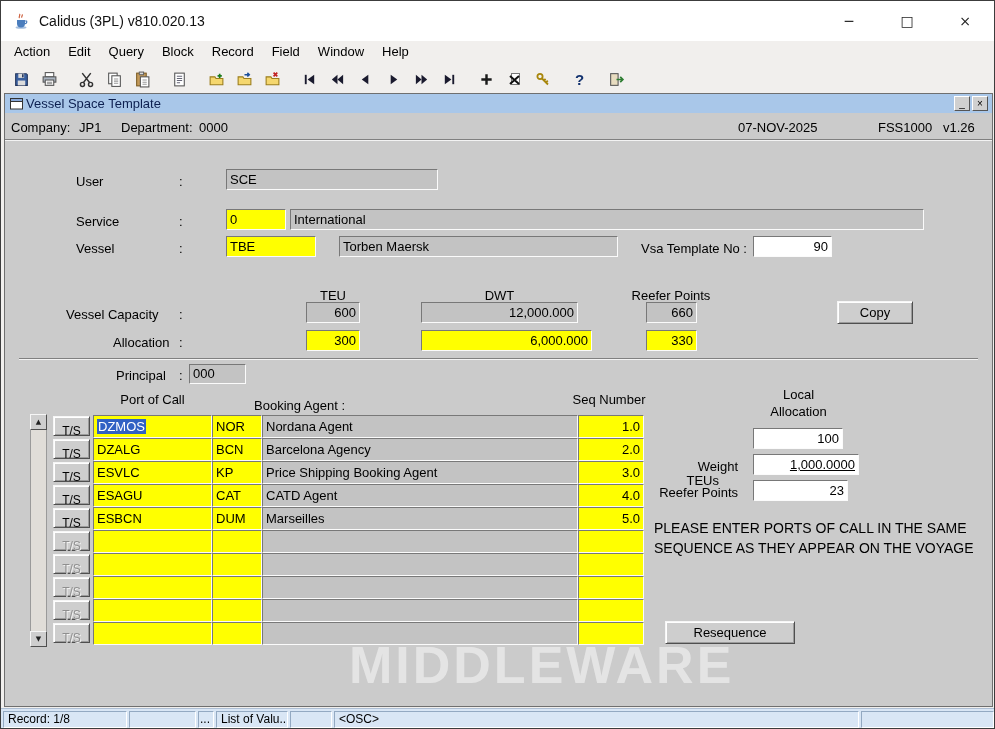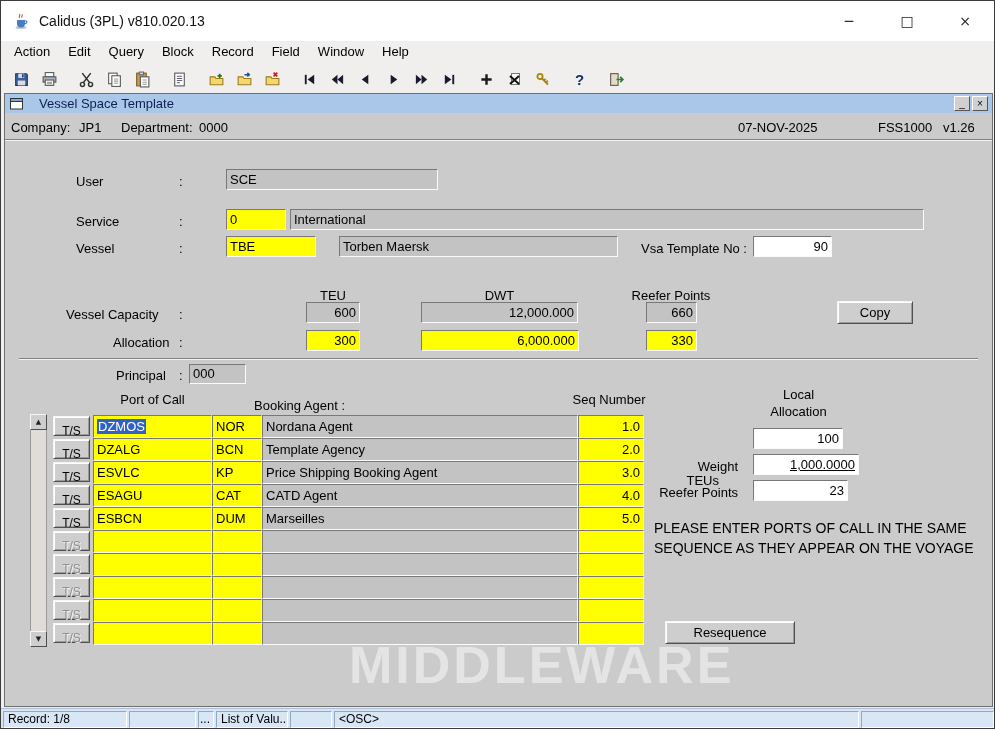--- a/index.html
+++ b/index.html
@@ -19,21 +19,21 @@
 
   
   .toolbar { position:absolute; left:0; top:64px; width:100%; height:28px; background:#f1efed; display:flex; align-items:center; padding-left:8px; }
   .tbtn { width:25px; height:24px; border:none; background:transparent; display:flex; align-items:center; justify-content:center; margin-right:3px; }
   .tgap { width:9px; }
   .qmark { font-weight:bold; font-size:15px; color:#12316e; }
 
   
   .childwin-bg { position:absolute; left:3px; top:92px; width:989px; height:614px; background:#cbcbcb; border:1px solid #6f6f6f; }
   .childbar { position:absolute; left:4px; top:93px; width:987px; height:19px; background:#a9c7e9; display:flex; align-items:center; }
-  .childbar .ctitle { margin-left:16px; font-size:13px; color:#0d2050; }
+  .childbar .ctitle { margin-left:3px; font-size:13px; color:#0d2050; }
   .cbtn { position:absolute; top:2px; width:16px; height:15px; background:#d0d0d0; border:1px solid; border-color:#fff #555 #555 #fff; font-size:10px; line-height:11px; text-align:center; padding:0; }
 
   .headerstrip { position:absolute; left:4px; top:112px; width:987px; height:27px; background:#cbcbcb; }
   .hs-text { position:absolute; font-size:13px; color:#000; white-space:nowrap; }
   .groove { position:absolute; height:2px; border-top:1px solid #808080; border-bottom:1px solid #f3f3f3; }
 
   
   .lbl { position:absolute; font-size:13px; color:#000; white-space:nowrap; }
   .lbl.right { text-align:right; }
   .lbl.center { text-align:center; }
@@ -271,21 +271,21 @@
   <span class="lbl" style="left:65px; top:306px;">Vessel Capacity</span>
   <span class="lbl" style="left:178px; top:306px;">:</span>
   <div class="f right" style="left:305px; top:301px; width:54px;">600</div>
   <div class="f right" style="left:420px; top:301px; width:157px;">12,000.000</div>
   <div class="f right" style="left:645px; top:301px; width:51px;">660</div>
   <button class="btn" style="left:836px; top:300px; width:76px; height:23px;">Copy</button>
 
   <span class="lbl" style="left:112px; top:334px;">Allocation</span>
   <span class="lbl" style="left:178px; top:334px;">:</span>
   <div class="f yellow right" style="left:305px; top:329px; width:54px;">300</div>
-  <div class="f yellow right" style="left:420px; top:329px; width:158px;">6,000.000</div>
+  <div class="f yellow right" style="left:420px; top:329px; width:171px;">6,000.000</div>
   <div class="f yellow right" style="left:645px; top:329px; width:51px;">330</div>
 
   <div class="groove" style="left:18px; top:357px; width:959px;"></div>
 
   <span class="lbl" style="left:115px; top:367px;">Principal</span>
   <span class="lbl" style="left:178px; top:367px;">:</span>
   <div class="f" style="left:188px; top:363px; width:57px; height:20px; line-height:18px;">000</div>
 
   <span class="lbl center" style="left:92px; top:391px; width:119px;">Port of Call</span>
   <span class="lbl" style="left:253px; top:397px;">Booking Agent  :</span>
@@ -299,21 +299,21 @@
 
   <button class="tsbtn" style="left:52px; top:415px;">T/S</button>
   <div class="f yellow gridf" style="left:92px; top:414px; width:119px;"><span class="selspan">DZMOS</span></div>
   <div class="f yellow gridf" style="left:211px; top:414px; width:50px;">NOR</div>
   <div class="f gridf" style="left:261px; top:414px; width:316px;">Nordana Agent</div>
   <div class="f yellow gridf right" style="left:577px; top:414px; width:66px;">1.0</div>
 
   <button class="tsbtn" style="left:52px; top:438px;">T/S</button>
   <div class="f yellow gridf" style="left:92px; top:437px; width:119px;">DZALG</div>
   <div class="f yellow gridf" style="left:211px; top:437px; width:50px;">BCN</div>
-  <div class="f gridf" style="left:261px; top:437px; width:316px;">Template Agency</div>
+  <div class="f gridf" style="left:261px; top:437px; width:316px;">Barcelona Agency</div>
   <div class="f yellow gridf right" style="left:577px; top:437px; width:66px;">2.0</div>
 
   <button class="tsbtn" style="left:52px; top:461px;">T/S</button>
   <div class="f yellow gridf" style="left:92px; top:460px; width:119px;">ESVLC</div>
   <div class="f yellow gridf" style="left:211px; top:460px; width:50px;">KP</div>
   <div class="f gridf" style="left:261px; top:460px; width:316px;">Price Shipping Booking Agent</div>
   <div class="f yellow gridf right" style="left:577px; top:460px; width:66px;">3.0</div>
 
   <button class="tsbtn" style="left:52px; top:484px;">T/S</button>
   <div class="f yellow gridf" style="left:92px; top:483px; width:119px;">ESAGU</div>

